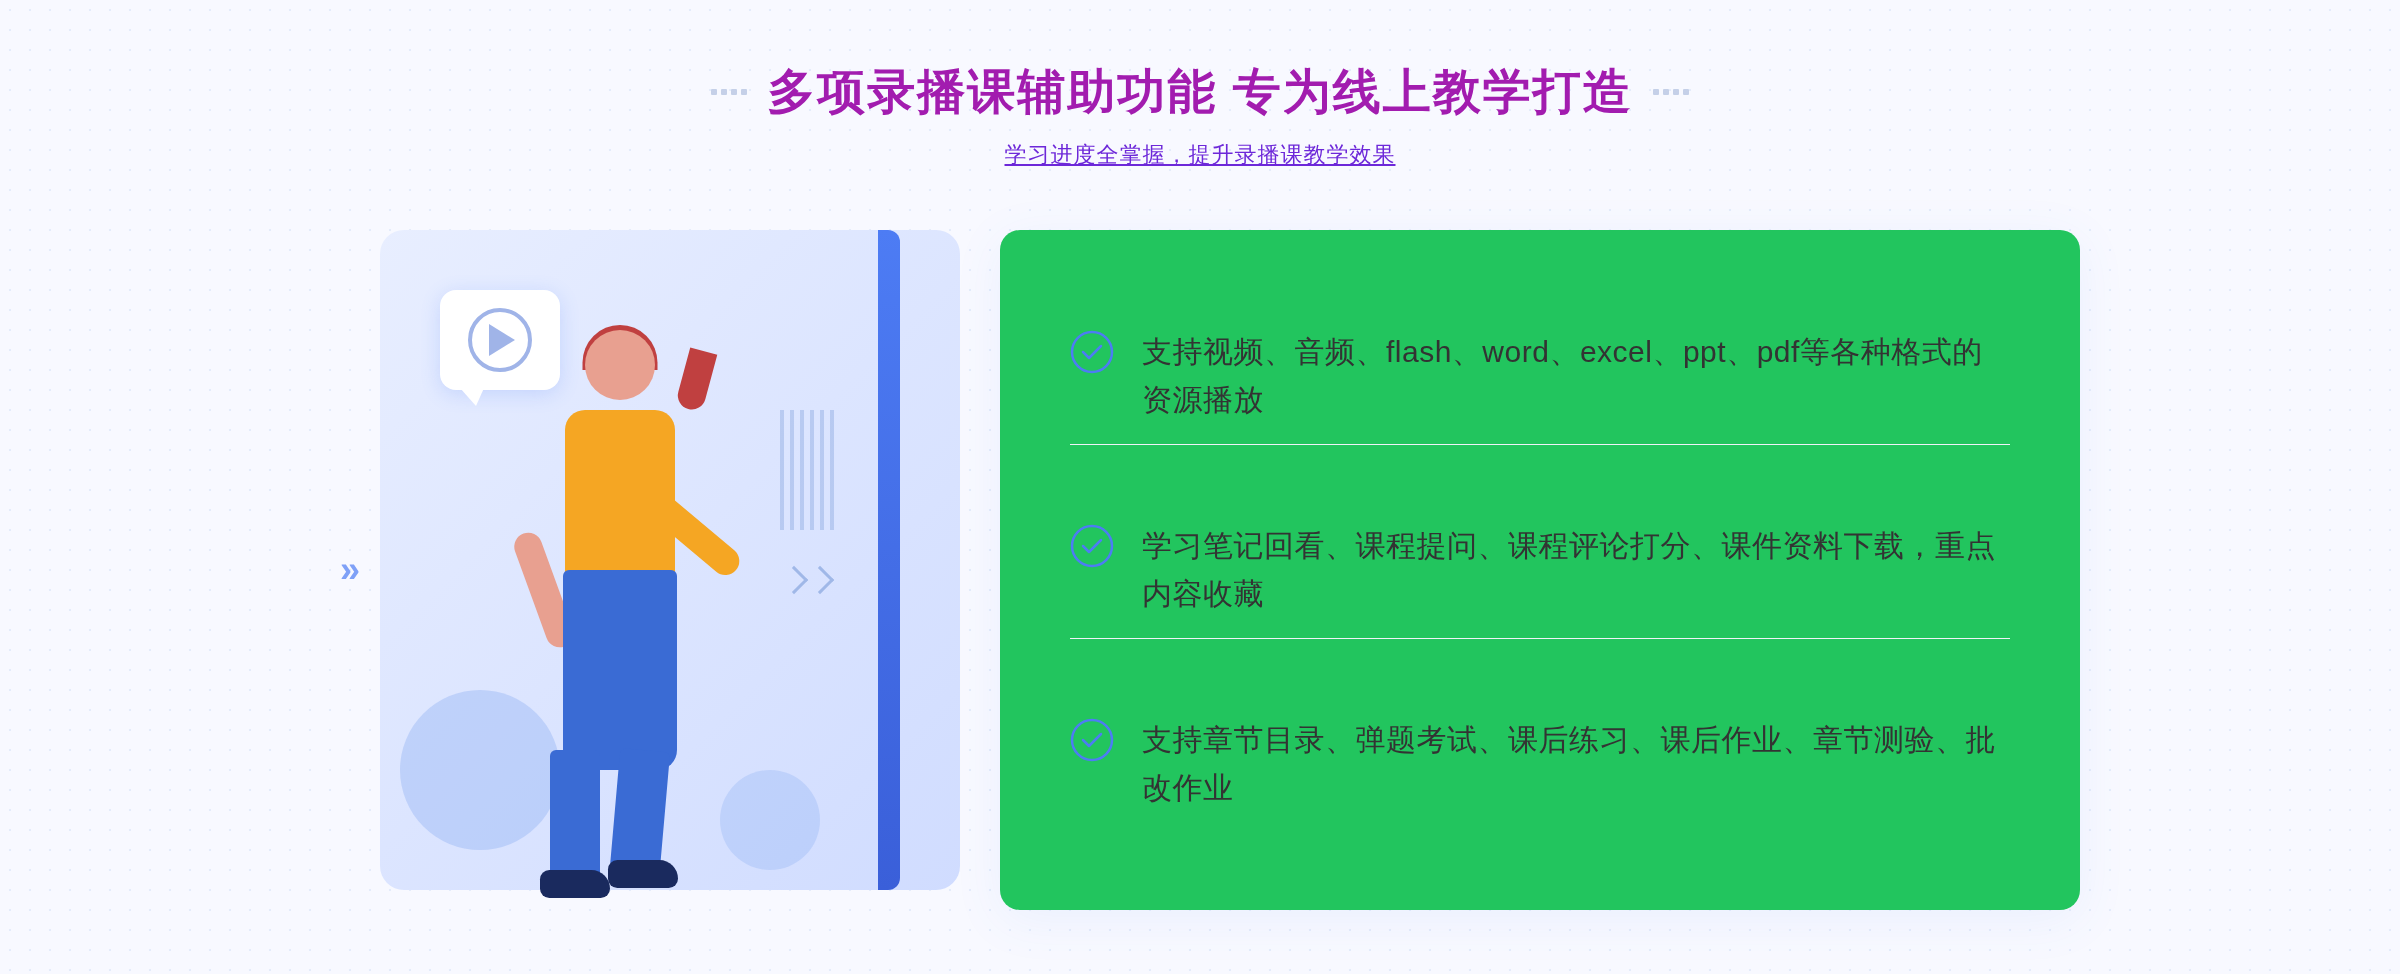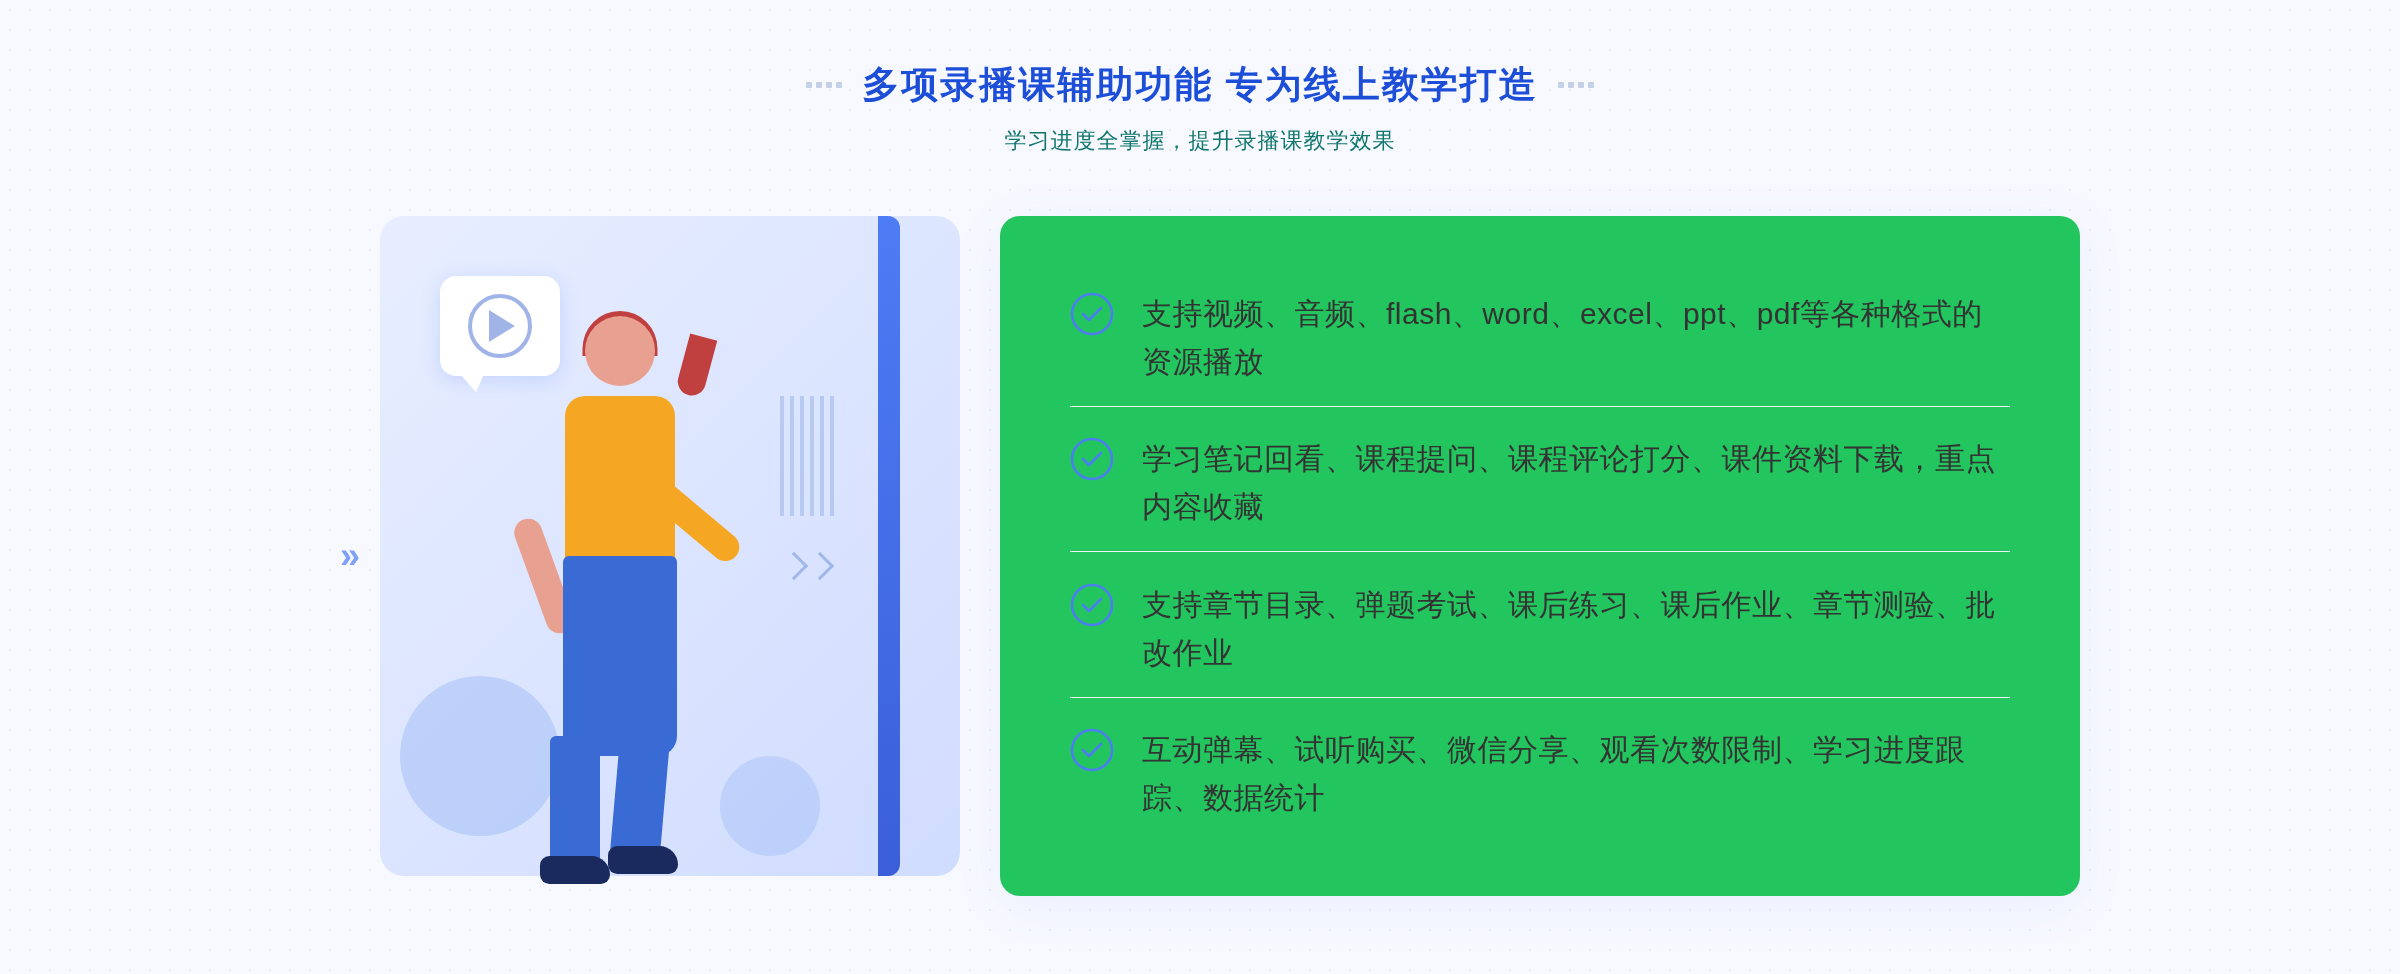--- a/index.html
+++ b/index.html
@@ -64,30 +64,31 @@
 
     .title-decorator span {
       display: inline-block;
       width: 6px;
       height: 6px;
       background: #c5d0e8;
       border-radius: 1px;
     }
 
     .main-title {
-      font-size: 37px;
+      font-size: 48px;
       font-weight: 700;
-      color: #1d4ed8;
+      color: #a21caf;
       letter-spacing: 2px;
     }
 
     .subtitle {
       font-size: 22px;
-      color: #0f766e;
+      color: #6d28d9;
       letter-spacing: 1px;
+      text-decoration: underline;
     }
 
     .content-area {
       position: relative;
       z-index: 2;
       width: 1760px;
       display: flex;
       gap: 0;
       margin-top: 20px;
     }
@@ -504,25 +505,16 @@
       <div class="feature-item">
         <div class="check-icon">
           <svg viewBox="0 0 44 44" fill="none" xmlns="http://www.w3.org/2000/svg">
             <circle cx="22" cy="22" r="20" stroke="#4d7cf4" stroke-width="2.5"></circle>
             <path d="M13 22 L19 28 L31 16" stroke="#4d7cf4" stroke-width="2.5" stroke-linecap="round" stroke-linejoin="round"></path>
           </svg>
         </div>
         <span class="feature-text">支持章节目录、弹题考试、课后练习、课后作业、章节测验、批改作业</span>
       </div>
 
-      <div class="feature-item">
-        <div class="check-icon">
-          <svg viewBox="0 0 44 44" fill="none" xmlns="http://www.w3.org/2000/svg">
-            <circle cx="22" cy="22" r="20" stroke="#4d7cf4" stroke-width="2.5"></circle>
-            <path d="M13 22 L19 28 L31 16" stroke="#4d7cf4" stroke-width="2.5" stroke-linecap="round" stroke-linejoin="round"></path>
-          </svg>
-        </div>
-        <span class="feature-text">互动弹幕、试听购买、微信分享、观看次数限制、学习进度跟踪、数据统计</span>
-      </div>
 
     </div>
   </div>
 </div>
 
 </body></html>

